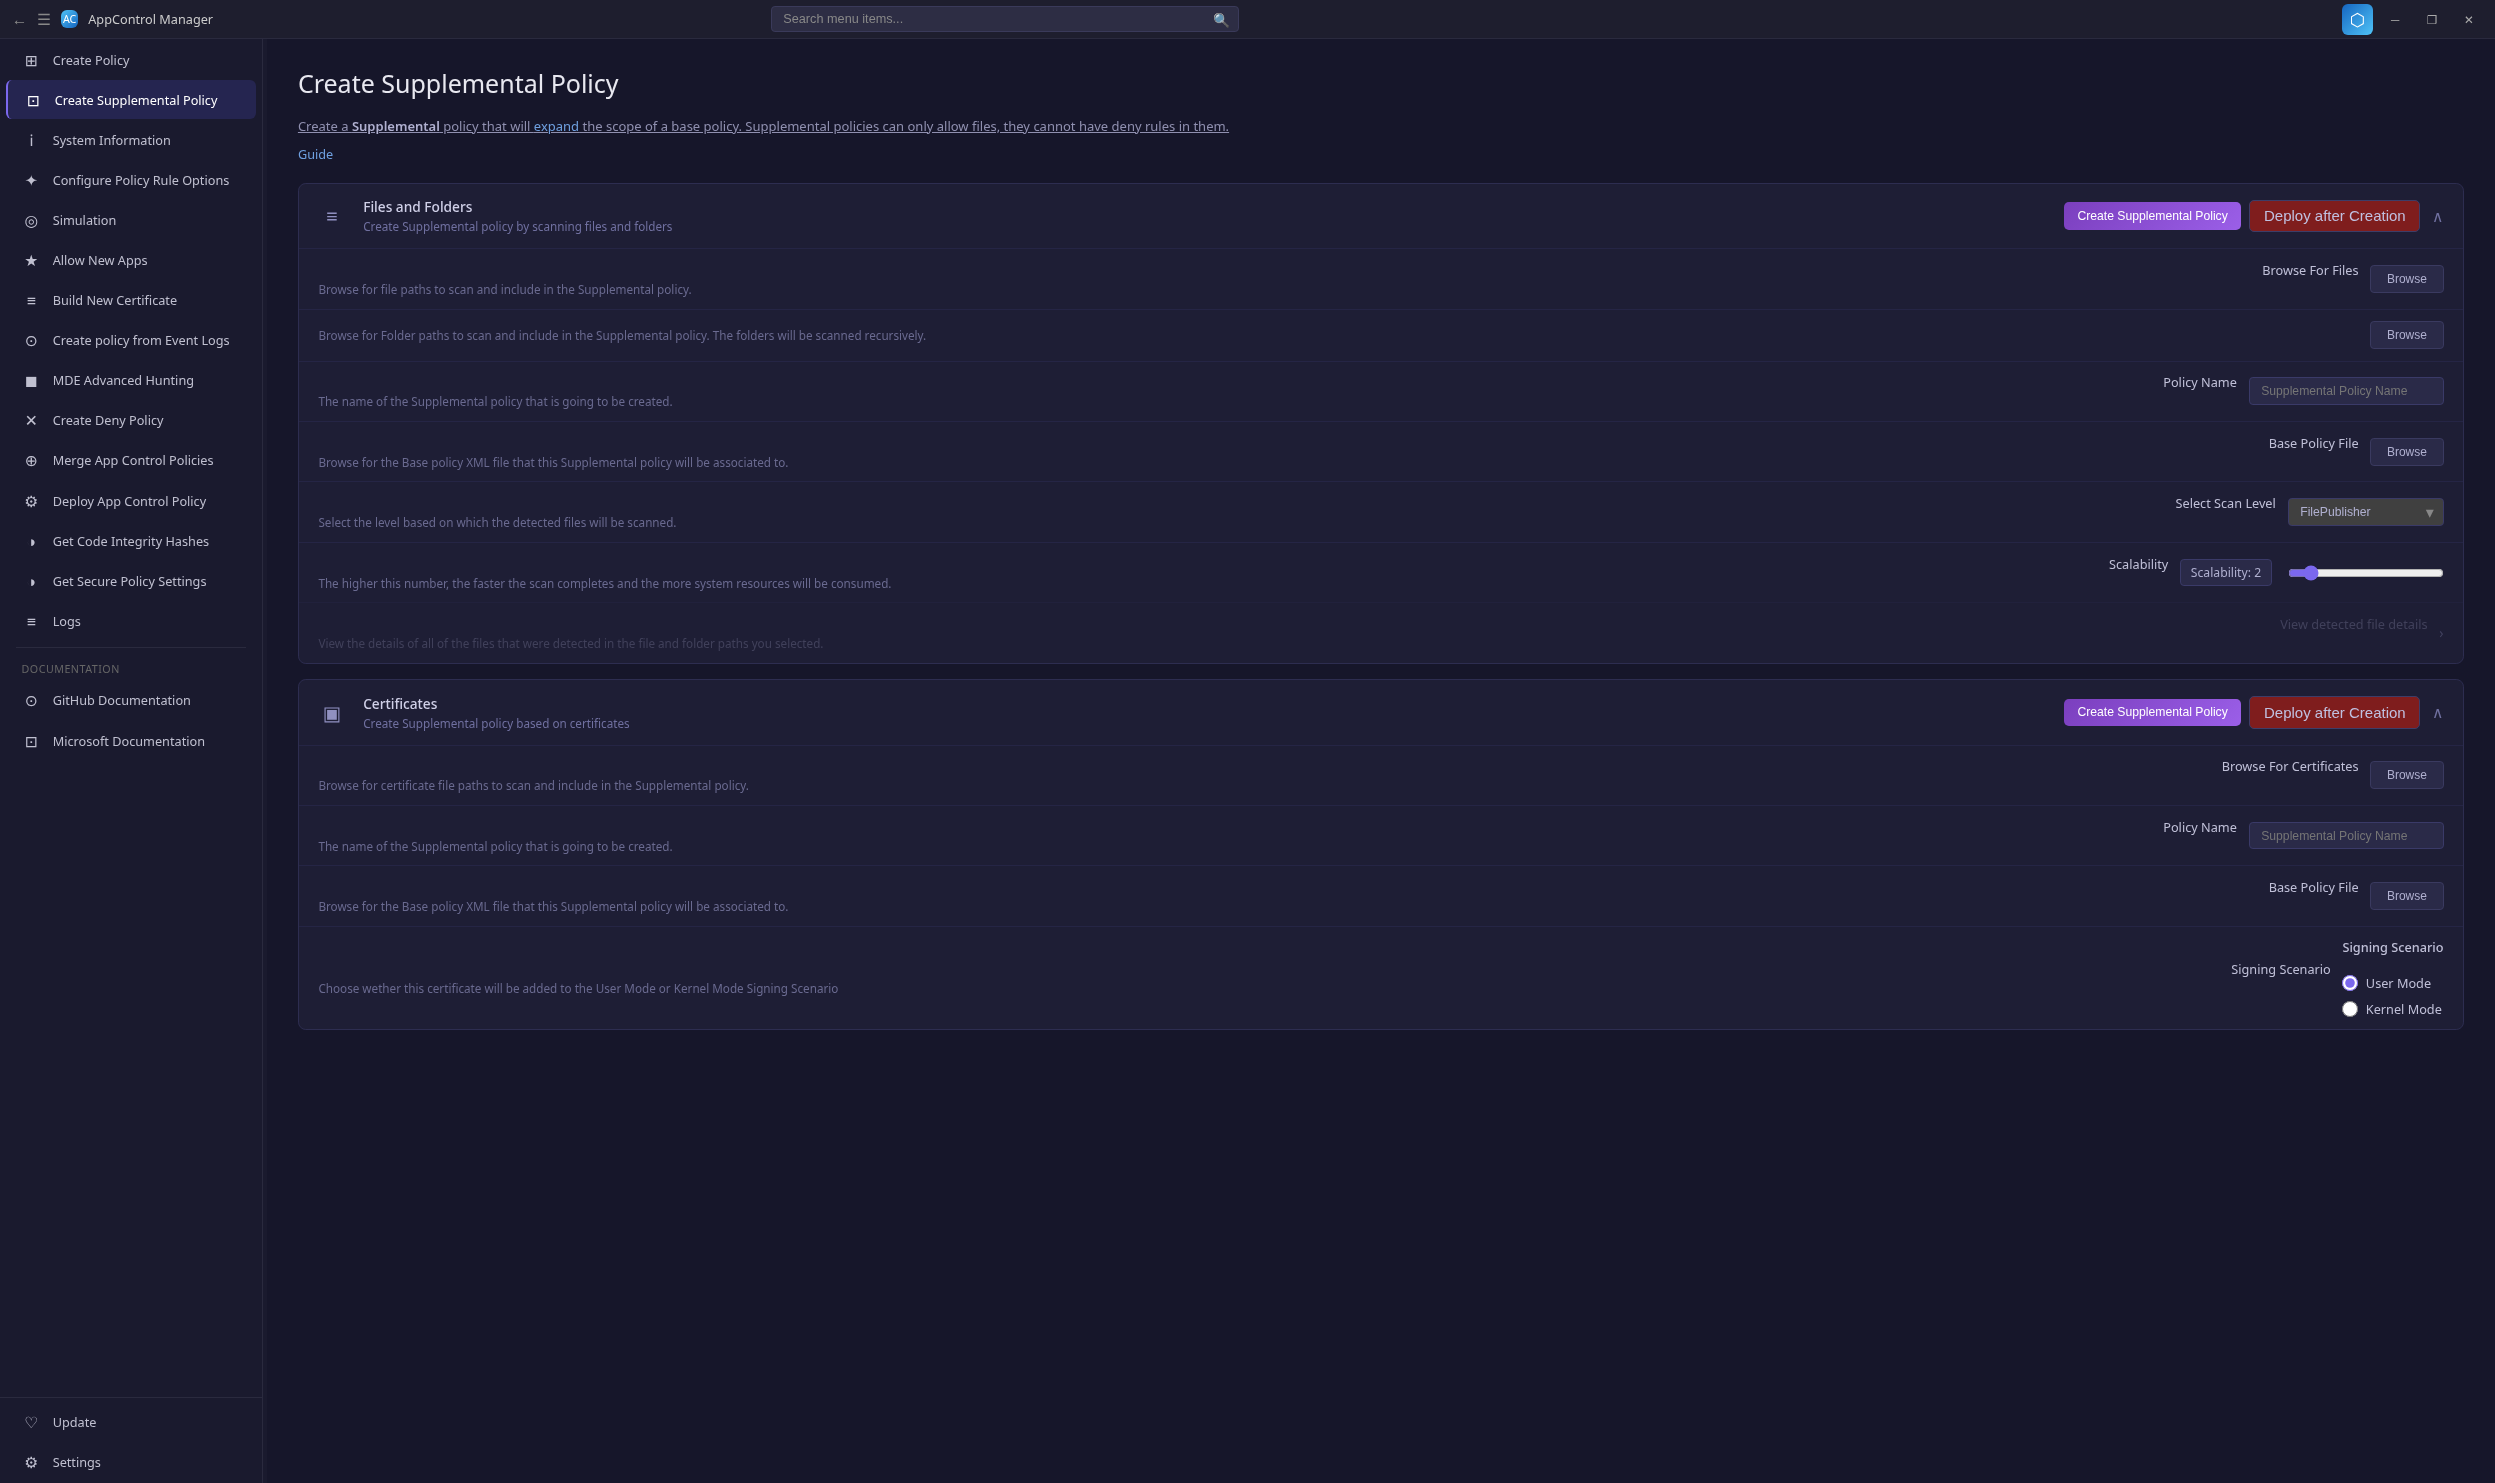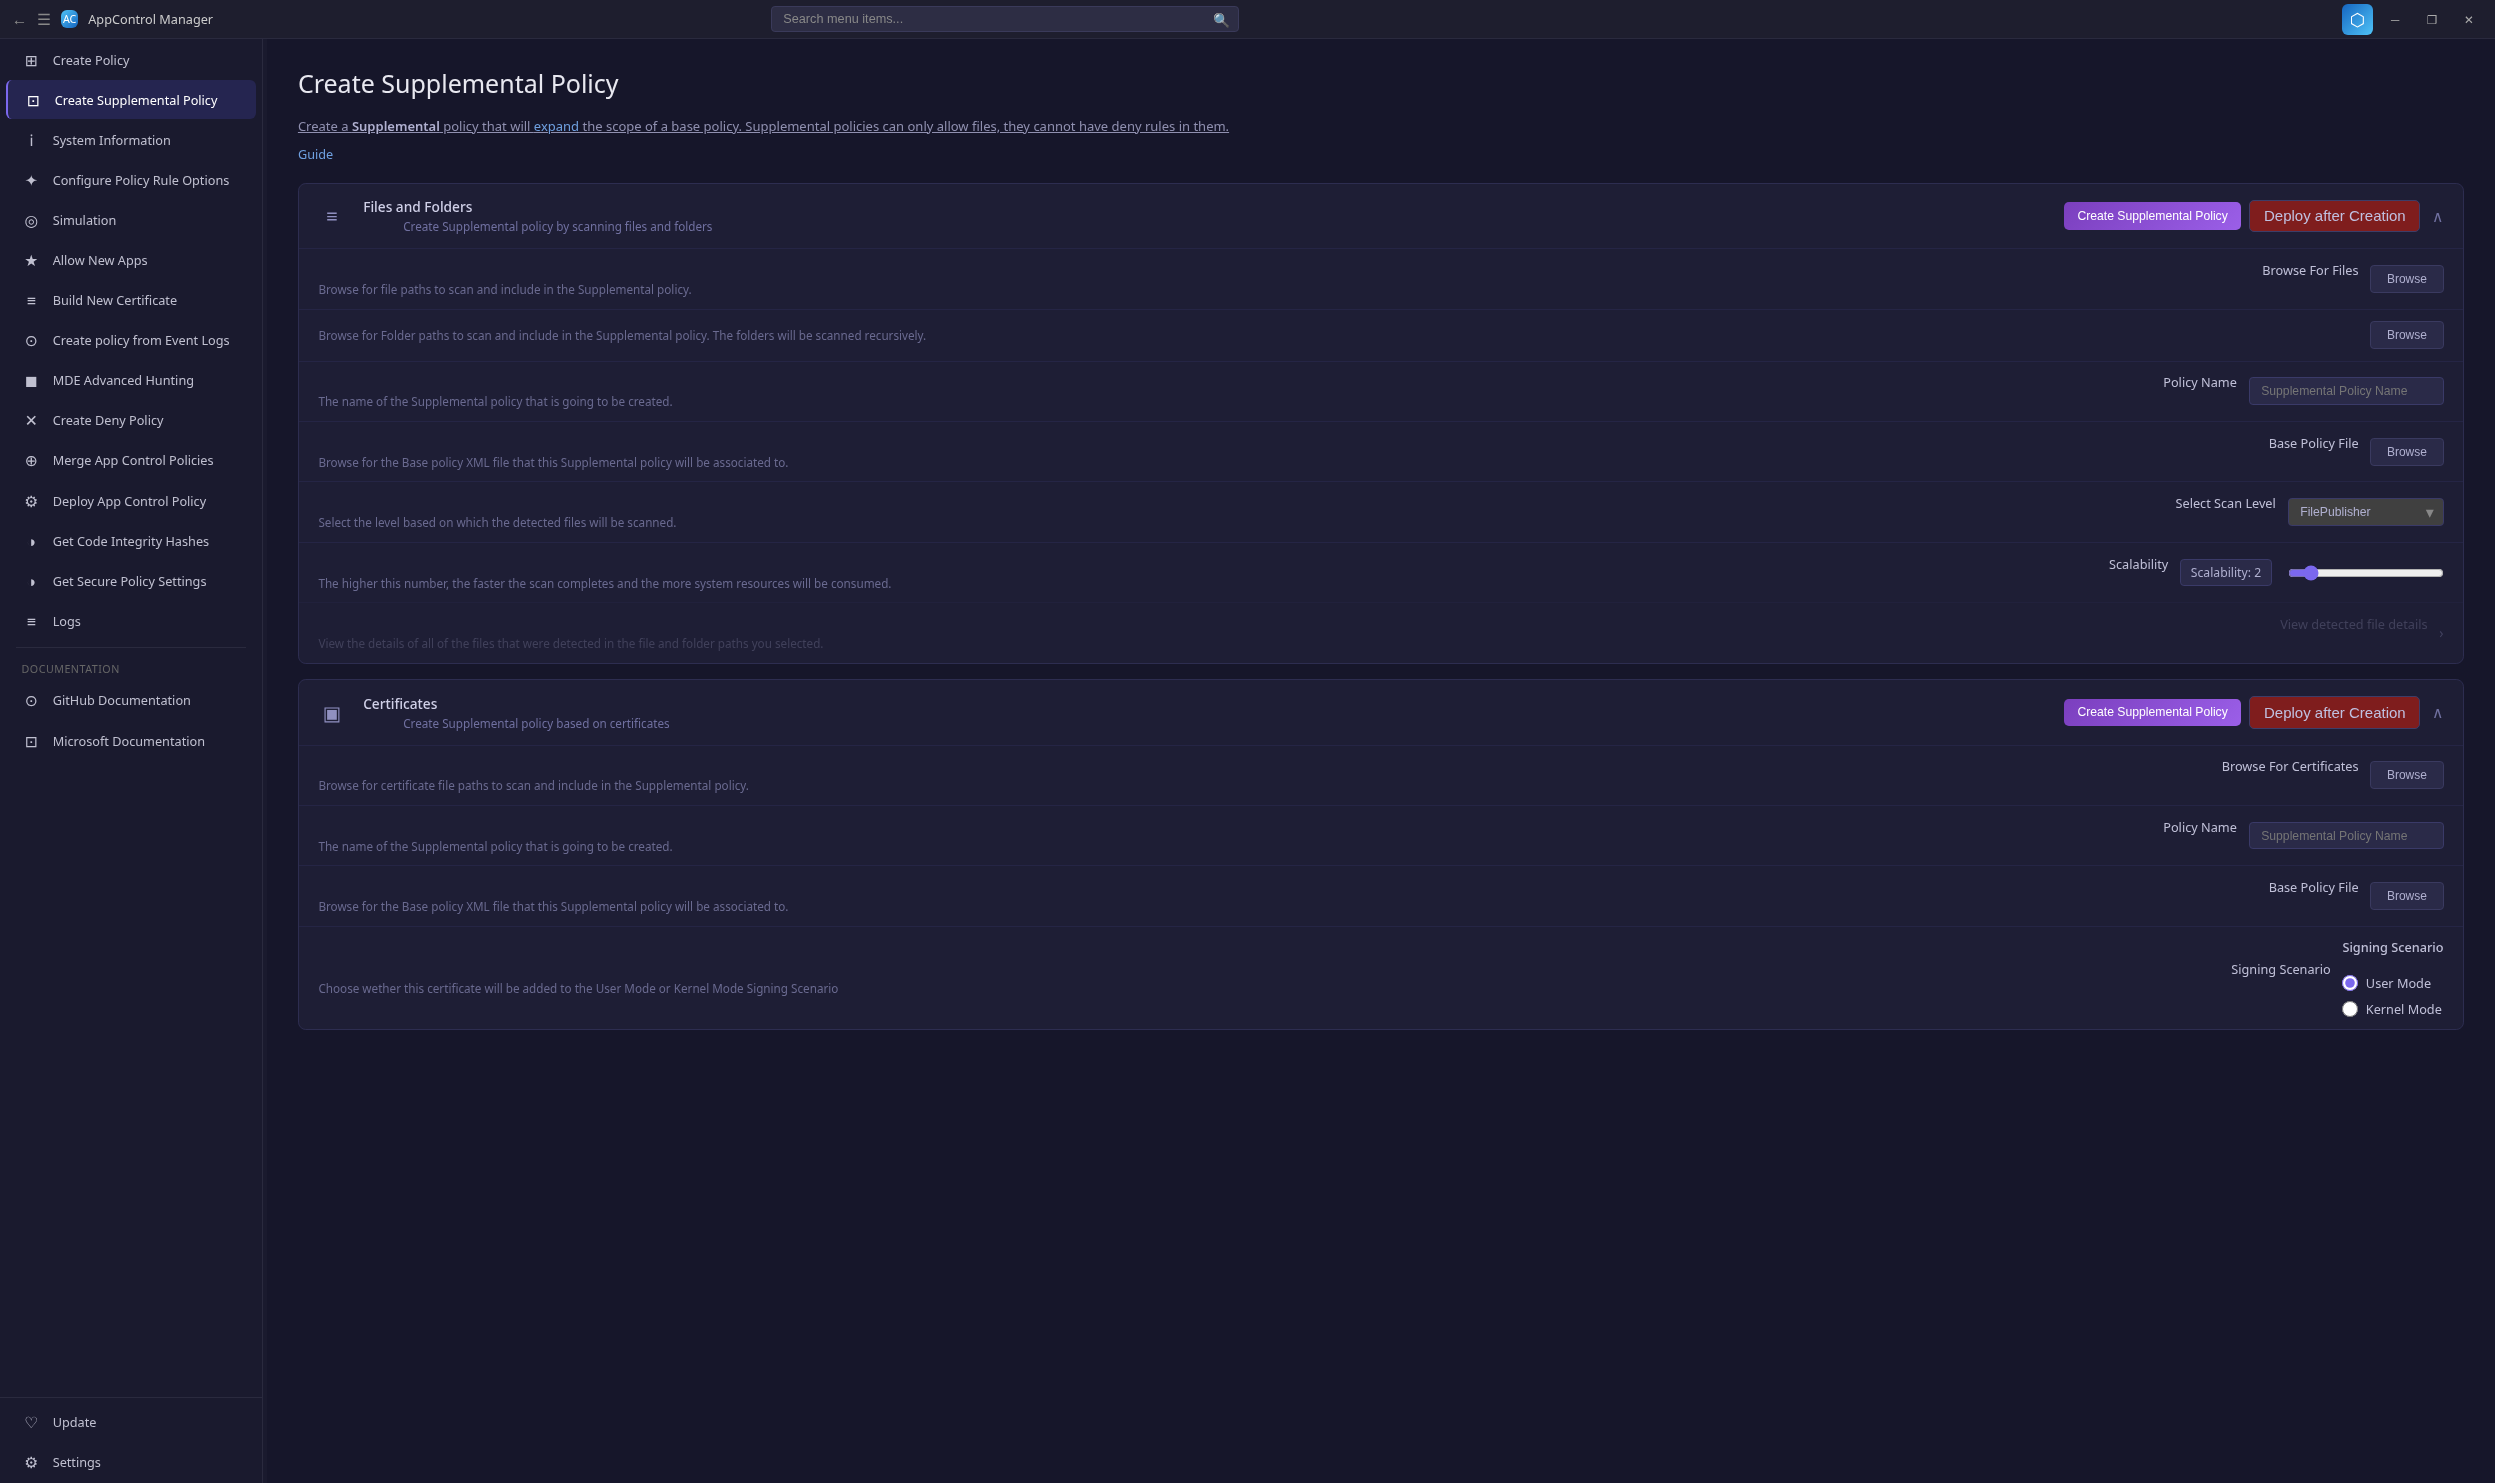--- a/index.html
+++ b/index.html
@@ -242,21 +242,20 @@
     }
     .section-header-title {
       font-size: 13.7px;
       font-weight: 500;
       color: #d0d0e8;
       margin-bottom: 2px;
     }
     .section-header-subtitle {
       font-size: 11.7px;
       color: #7070a0;
-      margin-left: 40px;
     }
     .section-header-actions {
       display: flex;
       gap: 7.8px;
       align-items: center;
     }
     .btn-primary {
       background: linear-gradient(135deg, #7b3fbe, #9b5fe8);
       color: white;
       border: none;

